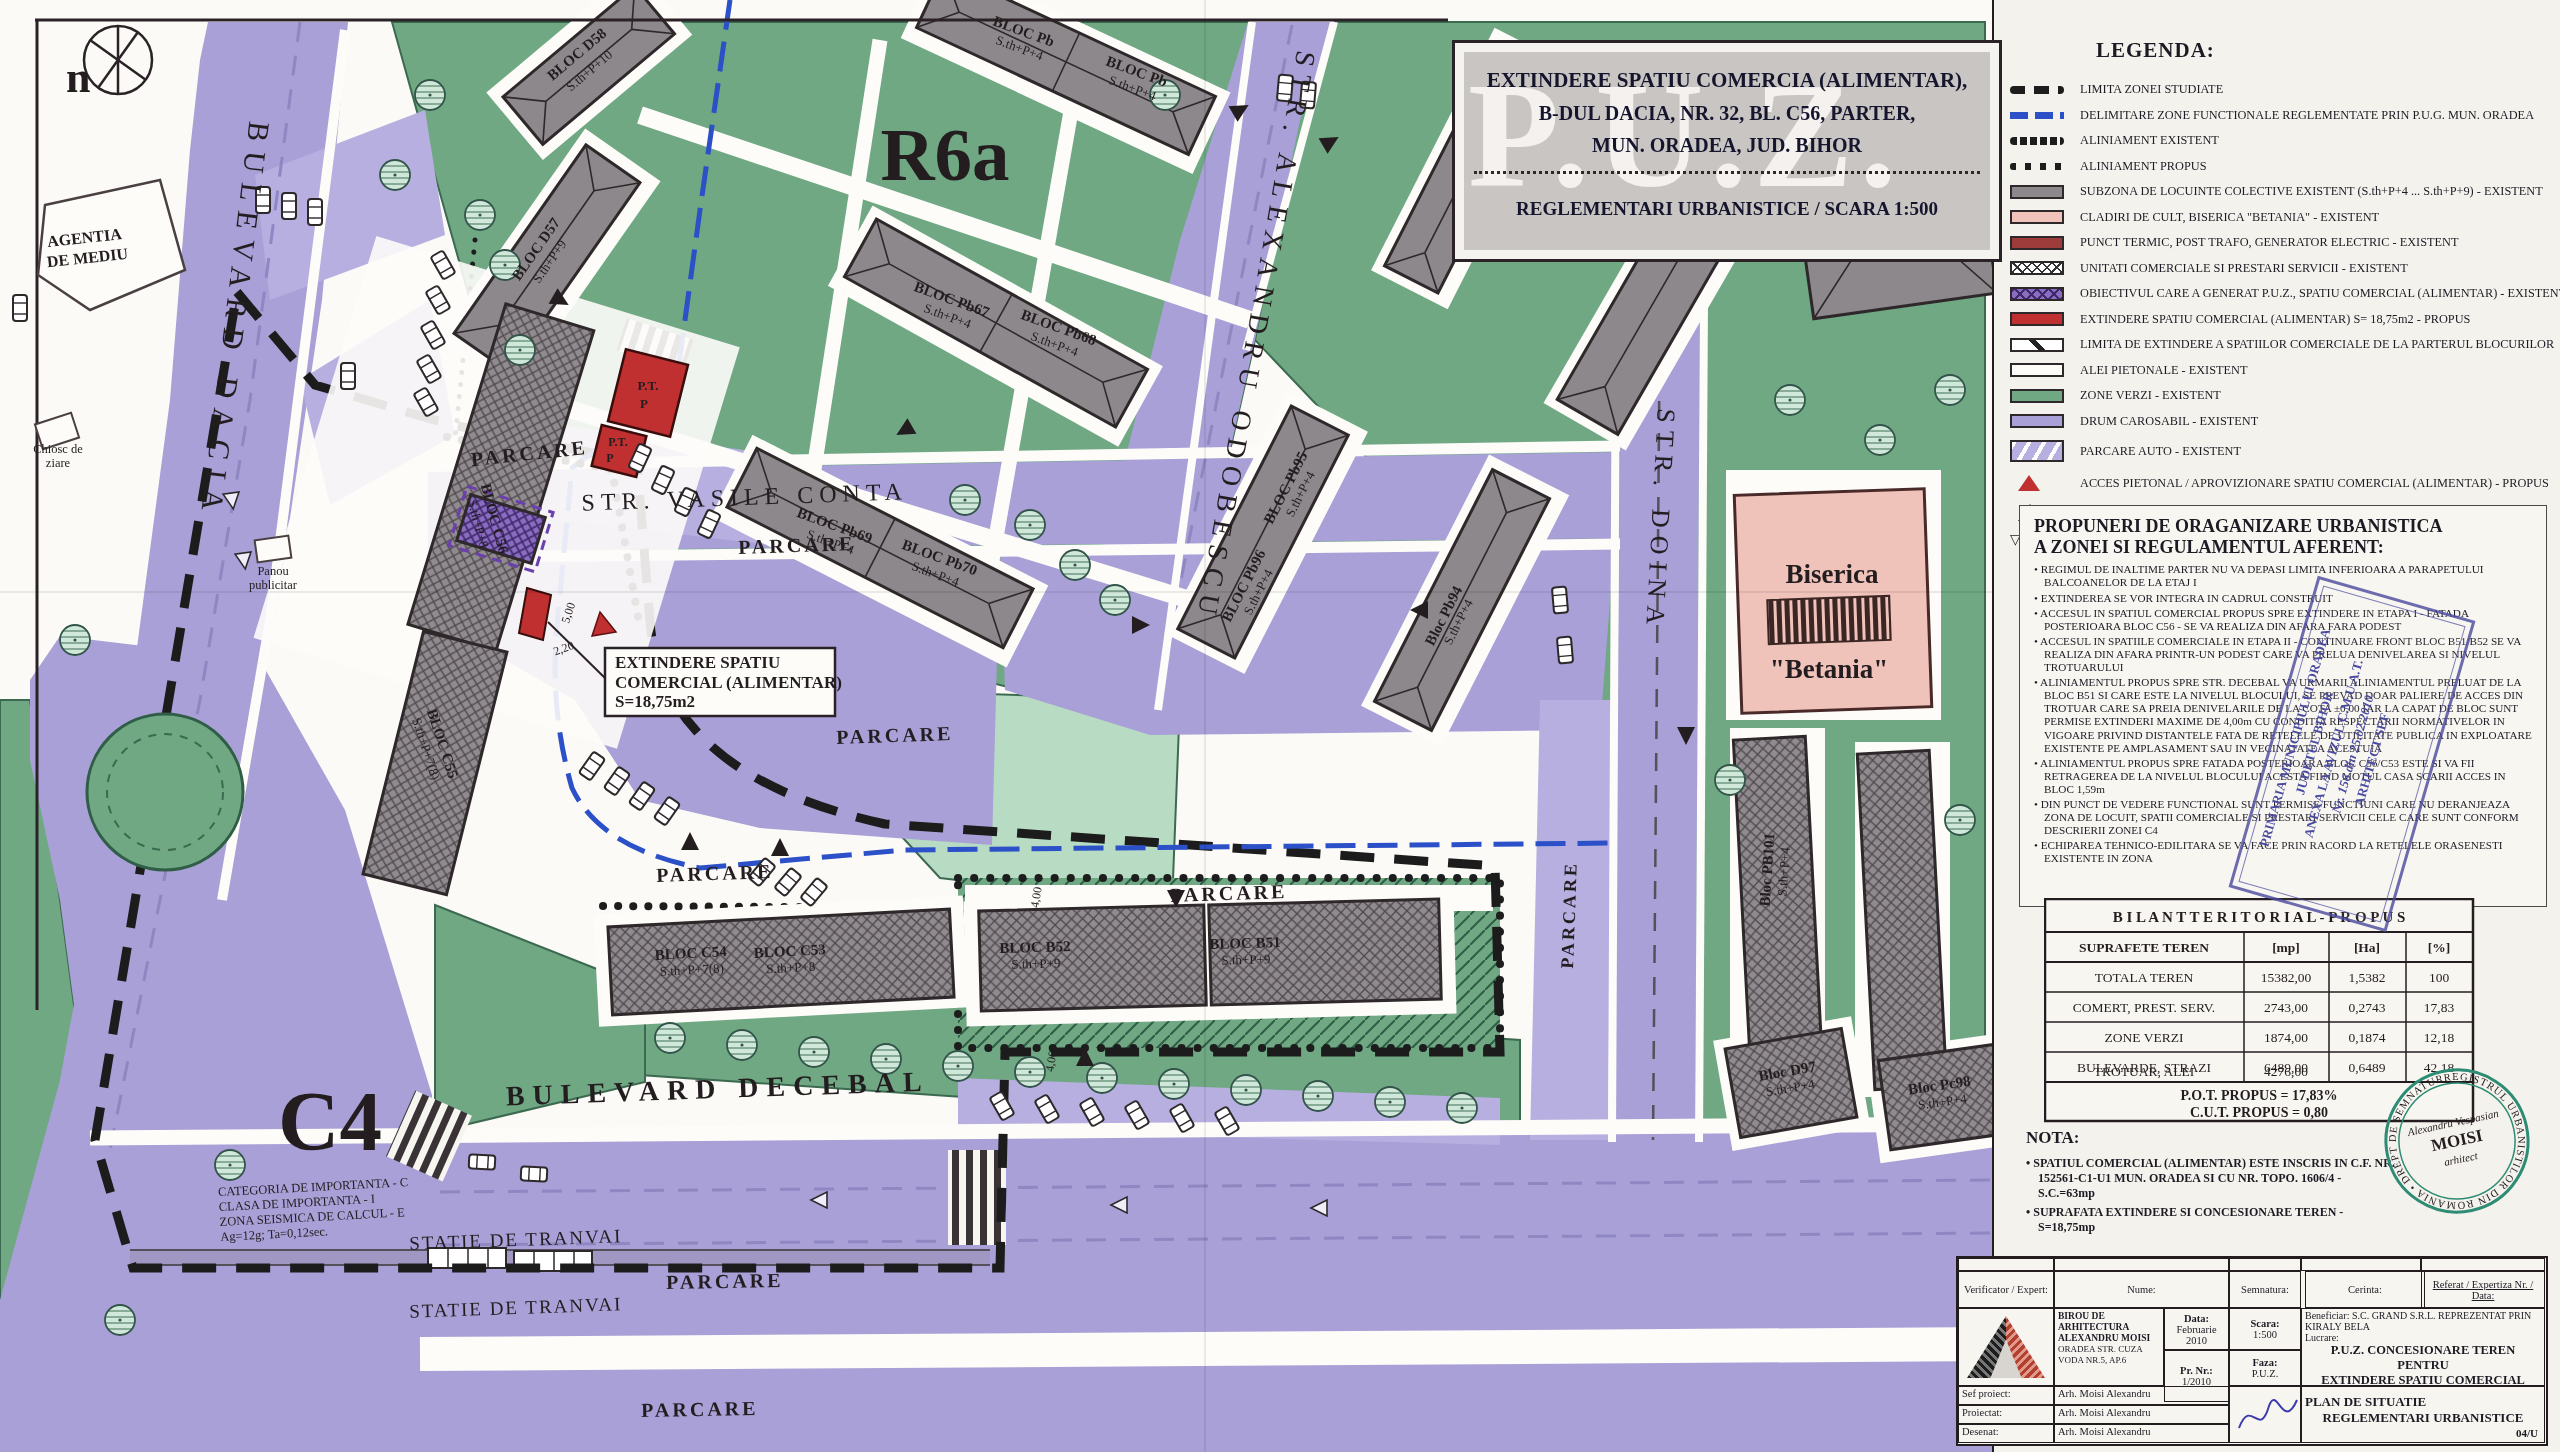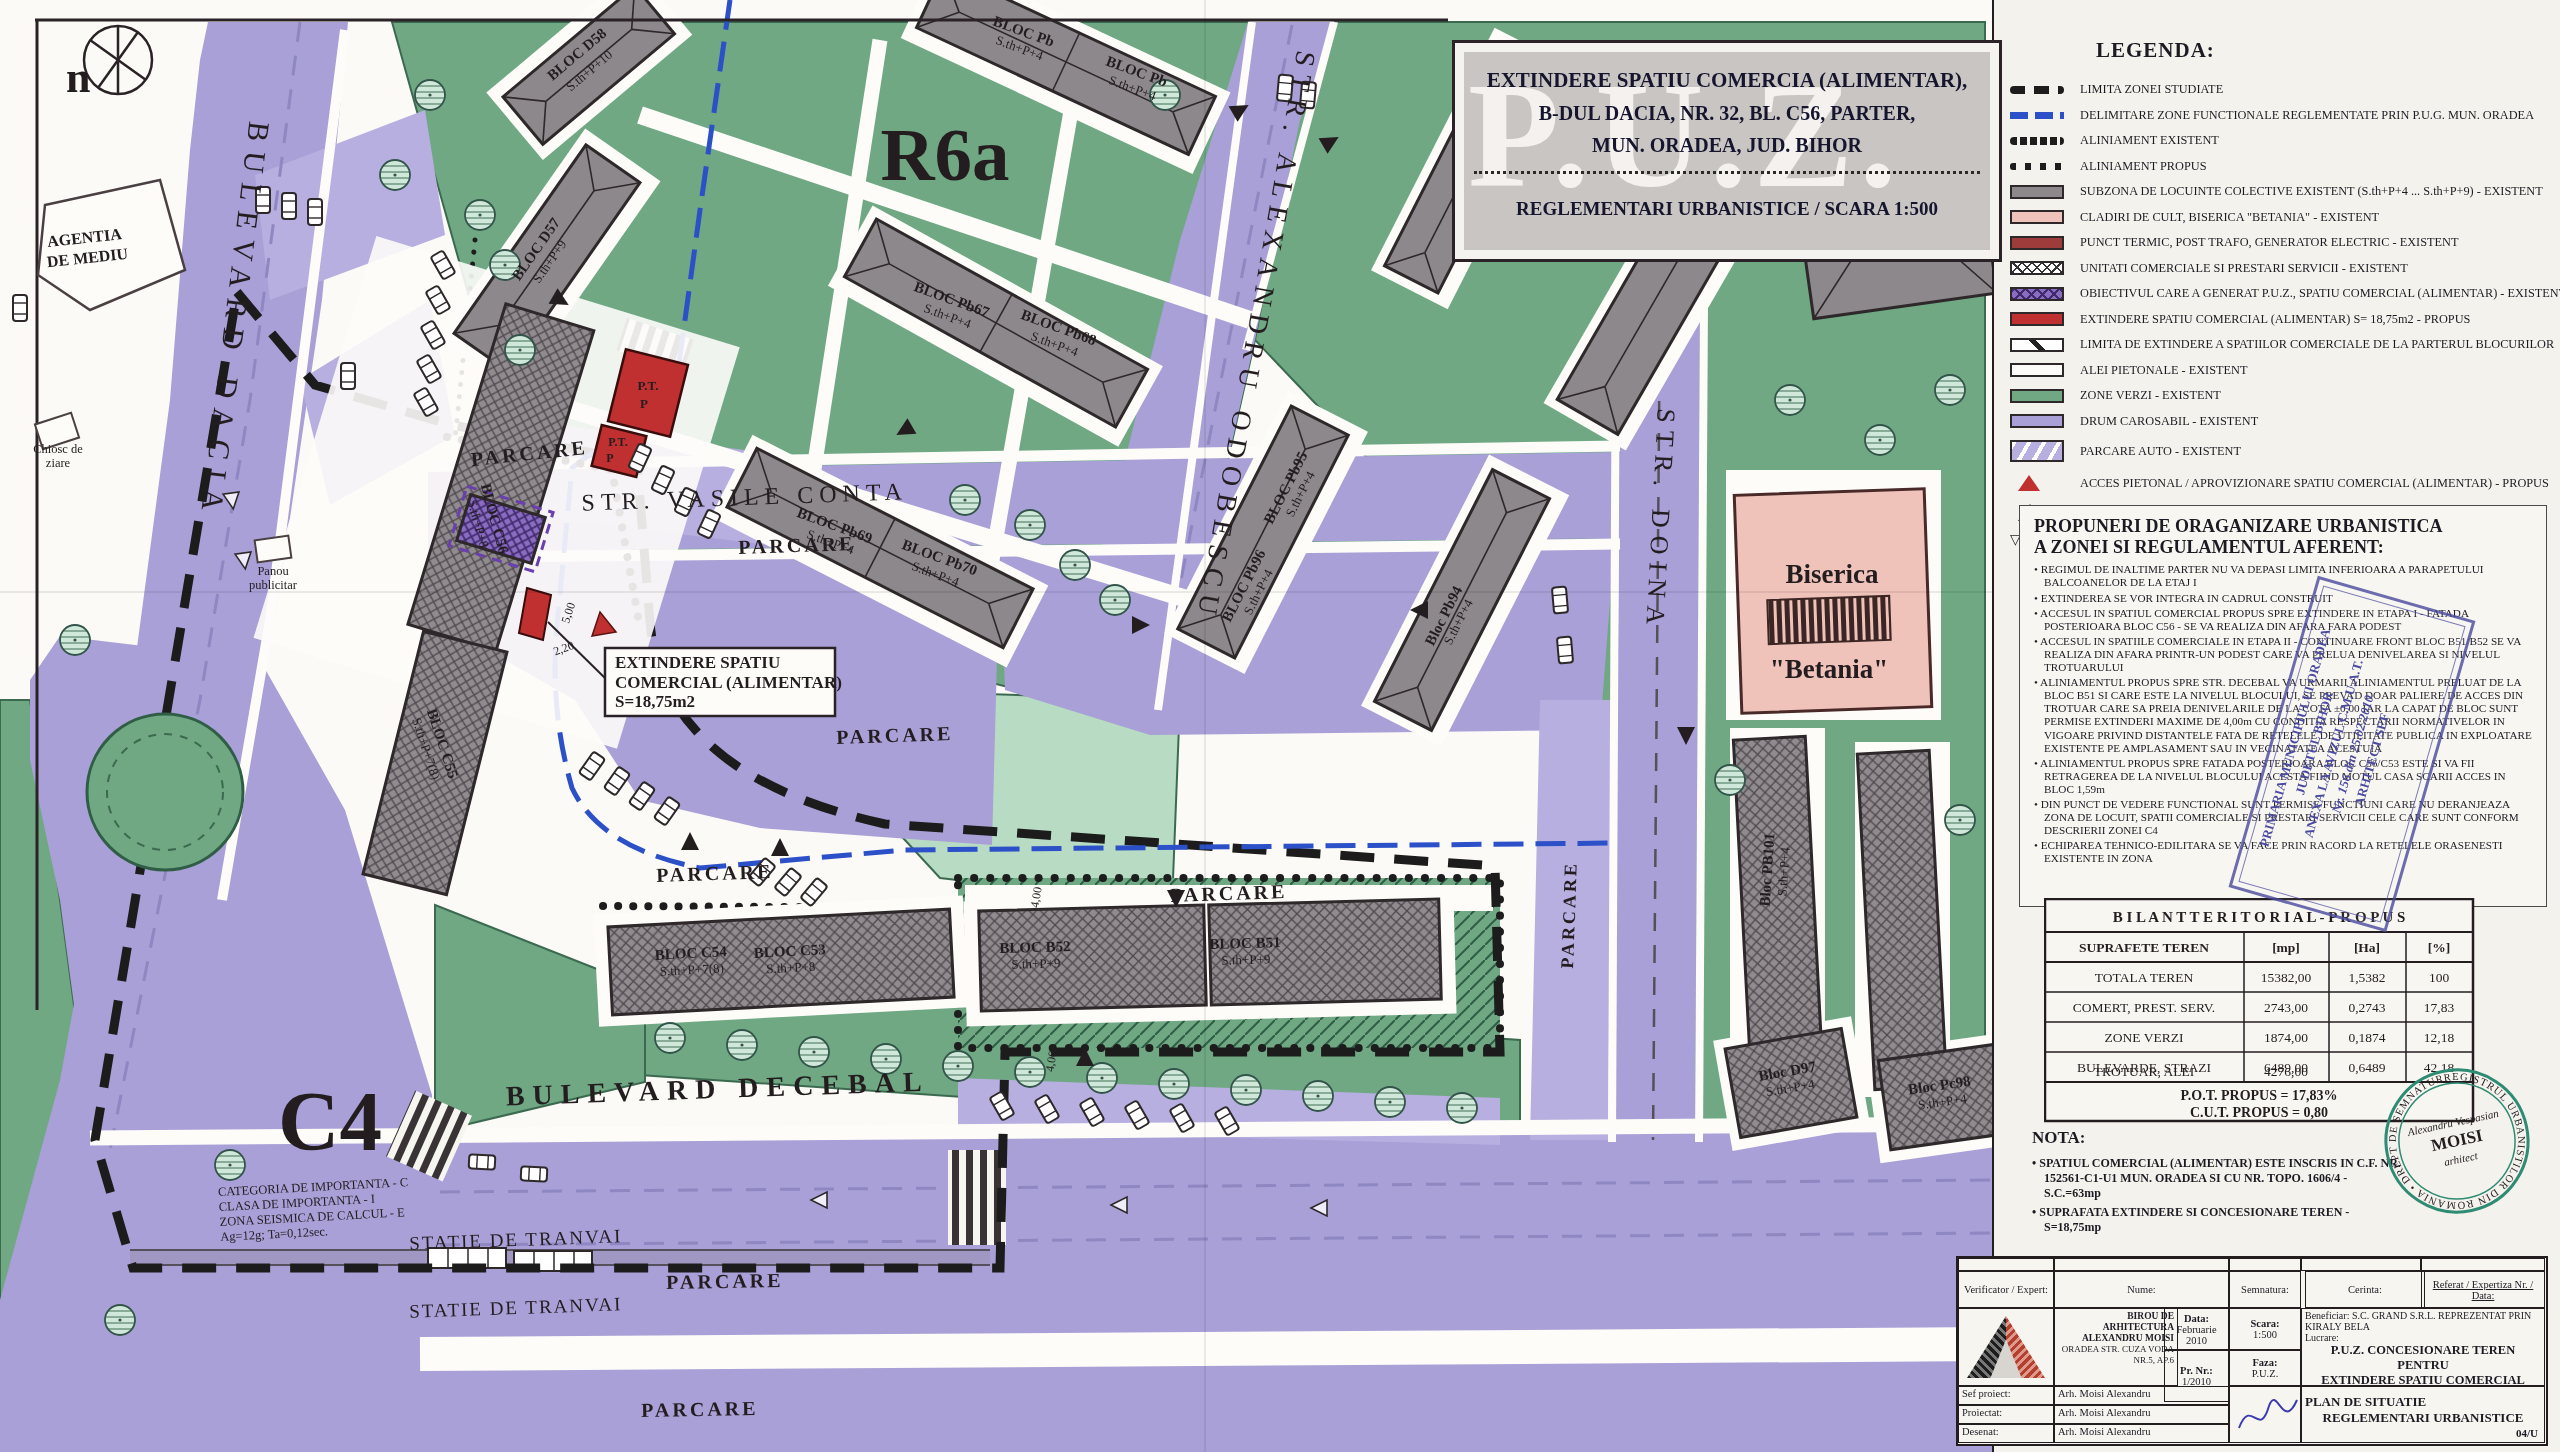--- a/index.html
+++ b/index.html
@@ -48,21 +48,21 @@
   #propbox li{font-size:11.2px;line-height:1.17;margin-bottom:2px;padding-left:10px;text-indent:-10px;}
   #propbox li:before{content:"• ";}
   
   #stamp1{position:absolute;left:196px;top:672px;width:318px;height:158px;
     transform:rotate(-74deg);border:3px solid rgba(72,72,158,.8);box-shadow:inset 0 0 0 1px rgba(72,72,158,.0),0 0 0 5px transparent;
     color:#4a4aa0;text-align:center;font-weight:bold;background:rgba(255,255,255,.05);z-index:5;}
   #stamp1 .in{position:absolute;left:5px;top:5px;right:5px;bottom:5px;border:1.5px solid rgba(72,72,158,.7);}
   #stamp1 div.l{font-size:13px;margin-top:4px;}
   #stamp1 .hand{font-size:19px;font-style:italic;}
   #rurwrap{position:absolute;left:388px;top:1066px;width:150px;height:150px;transform:rotate(-12deg);z-index:6;}
-  #nota{position:absolute;left:38px;top:1128px;width:370px;}
+  #nota{position:absolute;left:32px;top:1128px;width:370px;}
   #nota h4{margin:0 0 8px 0;font-size:17px;}
   #nota div{font-size:12px;font-weight:bold;line-height:1.25;margin-bottom:4px;padding-left:12px;text-indent:-12px;}
   #nota div:before{content:"• ";}
   
   #cart{left:1956px;top:1256px;width:592px;height:190px;background:#f7f5f0;
     border:2.5px solid #241d20;box-sizing:border-box;z-index:40;font-size:10.5px;}
   .cc{position:absolute;border:1px solid #241d20;box-sizing:border-box;padding:1px 3px;overflow:hidden;}
   .cc b{font-size:10.5px;}
   .cen{display:flex;align-items:center;justify-content:center;text-align:center;}
   #cart .big1{font-weight:bold;font-size:12.5px;}
@@ -764,21 +764,21 @@
   <div class="cc cen" style="left:347px;top:13px;width:120px;height:37px;">Cerinta:</div>
   <div class="cc cen" style="left:463px;top:13px;width:124px;height:37px;text-decoration:underline;">Referat /  Expertiza Nr. / Data:</div>
 
   <div class="cc" style="left:0;top:50px;width:96px;height:78px;">
     <div style="position:relative;width:78px;height:62px;margin:6px auto;">
       <div style="position:absolute;inset:0;clip-path:polygon(0% 100%,50% 0%,50% 100%);background:repeating-linear-gradient(45deg,#1d1d1d 0 3px,#777 3px 6px);"></div>
       <div style="position:absolute;inset:0;clip-path:polygon(50% 0%,100% 100%,50% 100%);background:repeating-linear-gradient(135deg,#b1402f 0 3px,#e0998c 3px 6px);"></div>
       <div style="position:absolute;inset:0;clip-path:polygon(50% 38%,70% 100%,30% 100%);background:#d8d5d0;"></div>
     </div>
   </div>
-  <div class="cc" style="left:96px;top:50px;width:124px;height:78px;text-align:right;">
+  <div class="cc" style="left:96px;top:50px;width:110px;height:78px;text-align:left;">
     <b style="font-size:9.5px;">BIROU DE ARHITECTURA ALEXANDRU MOISI</b><br>
     <span style="font-size:9px;">ORADEA STR. CUZA VODA NR.5, AP.6</span>
   </div>
   <div class="cc cen" style="left:206px;top:50px;width:65px;height:42px;flex-direction:column;">
     <b>Data:</b>
         <span>Februarie 2010</span>
   </div>
   <div class="cc cen" style="left:206px;top:92px;width:65px;height:52px;flex-direction:column;">
     <b>Pr. Nr.:</b>
         <span>1/2010</span>

